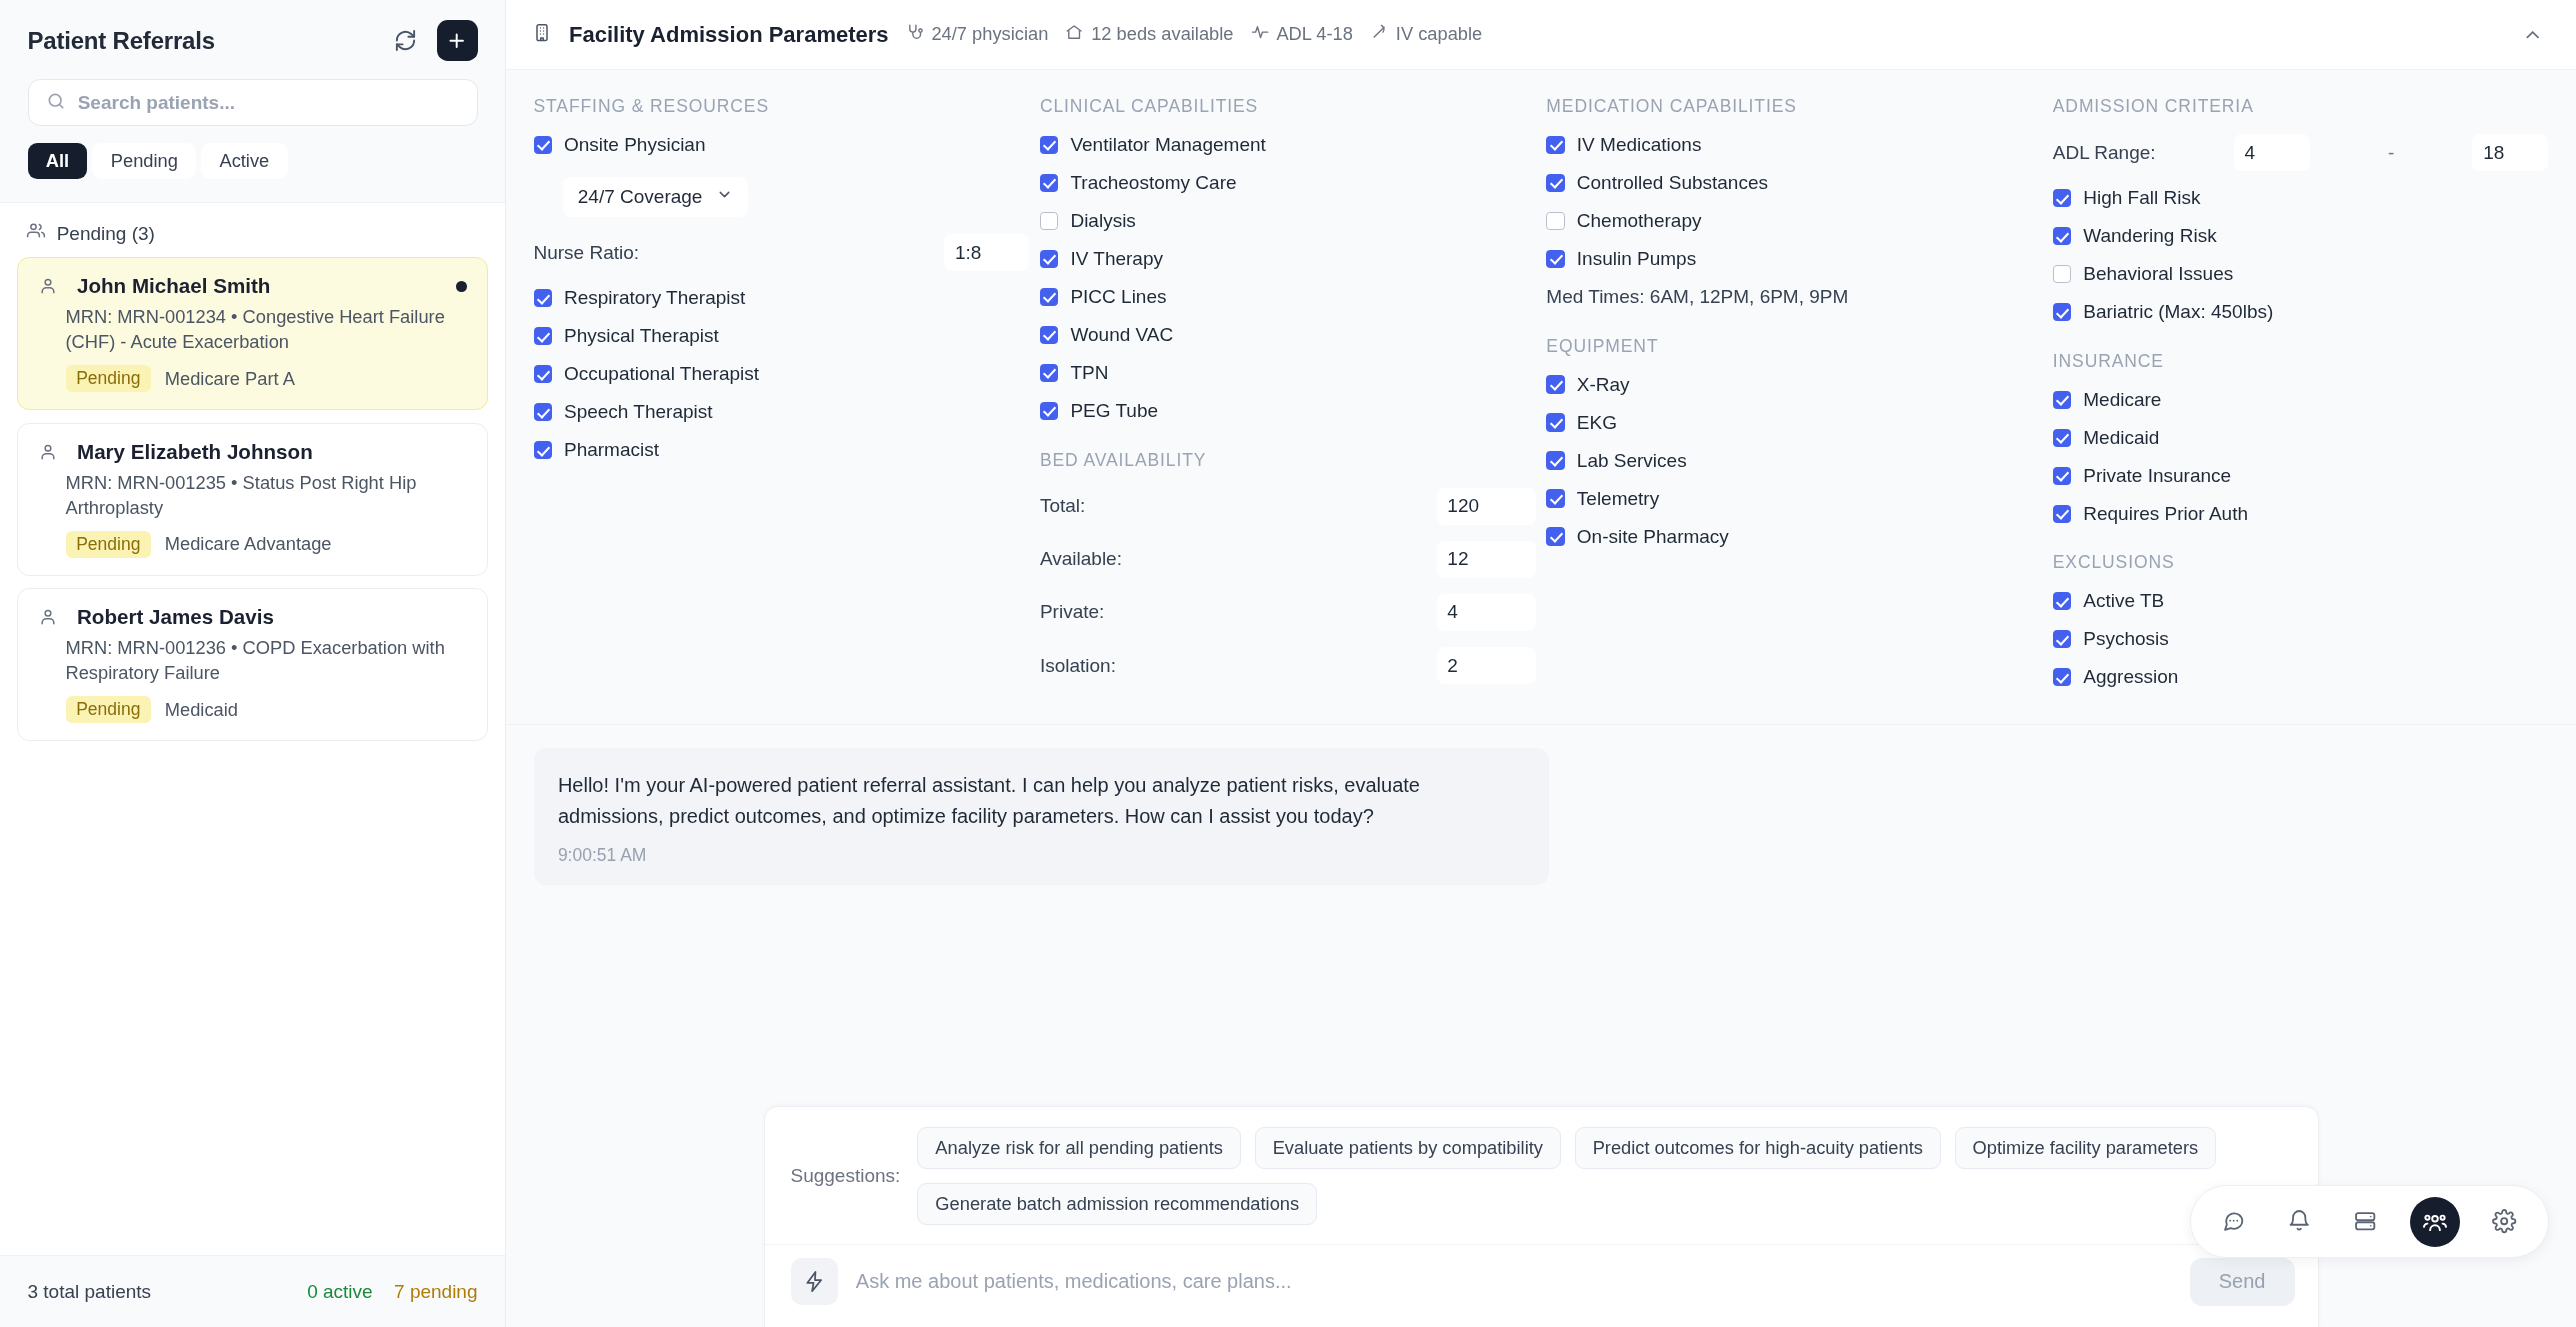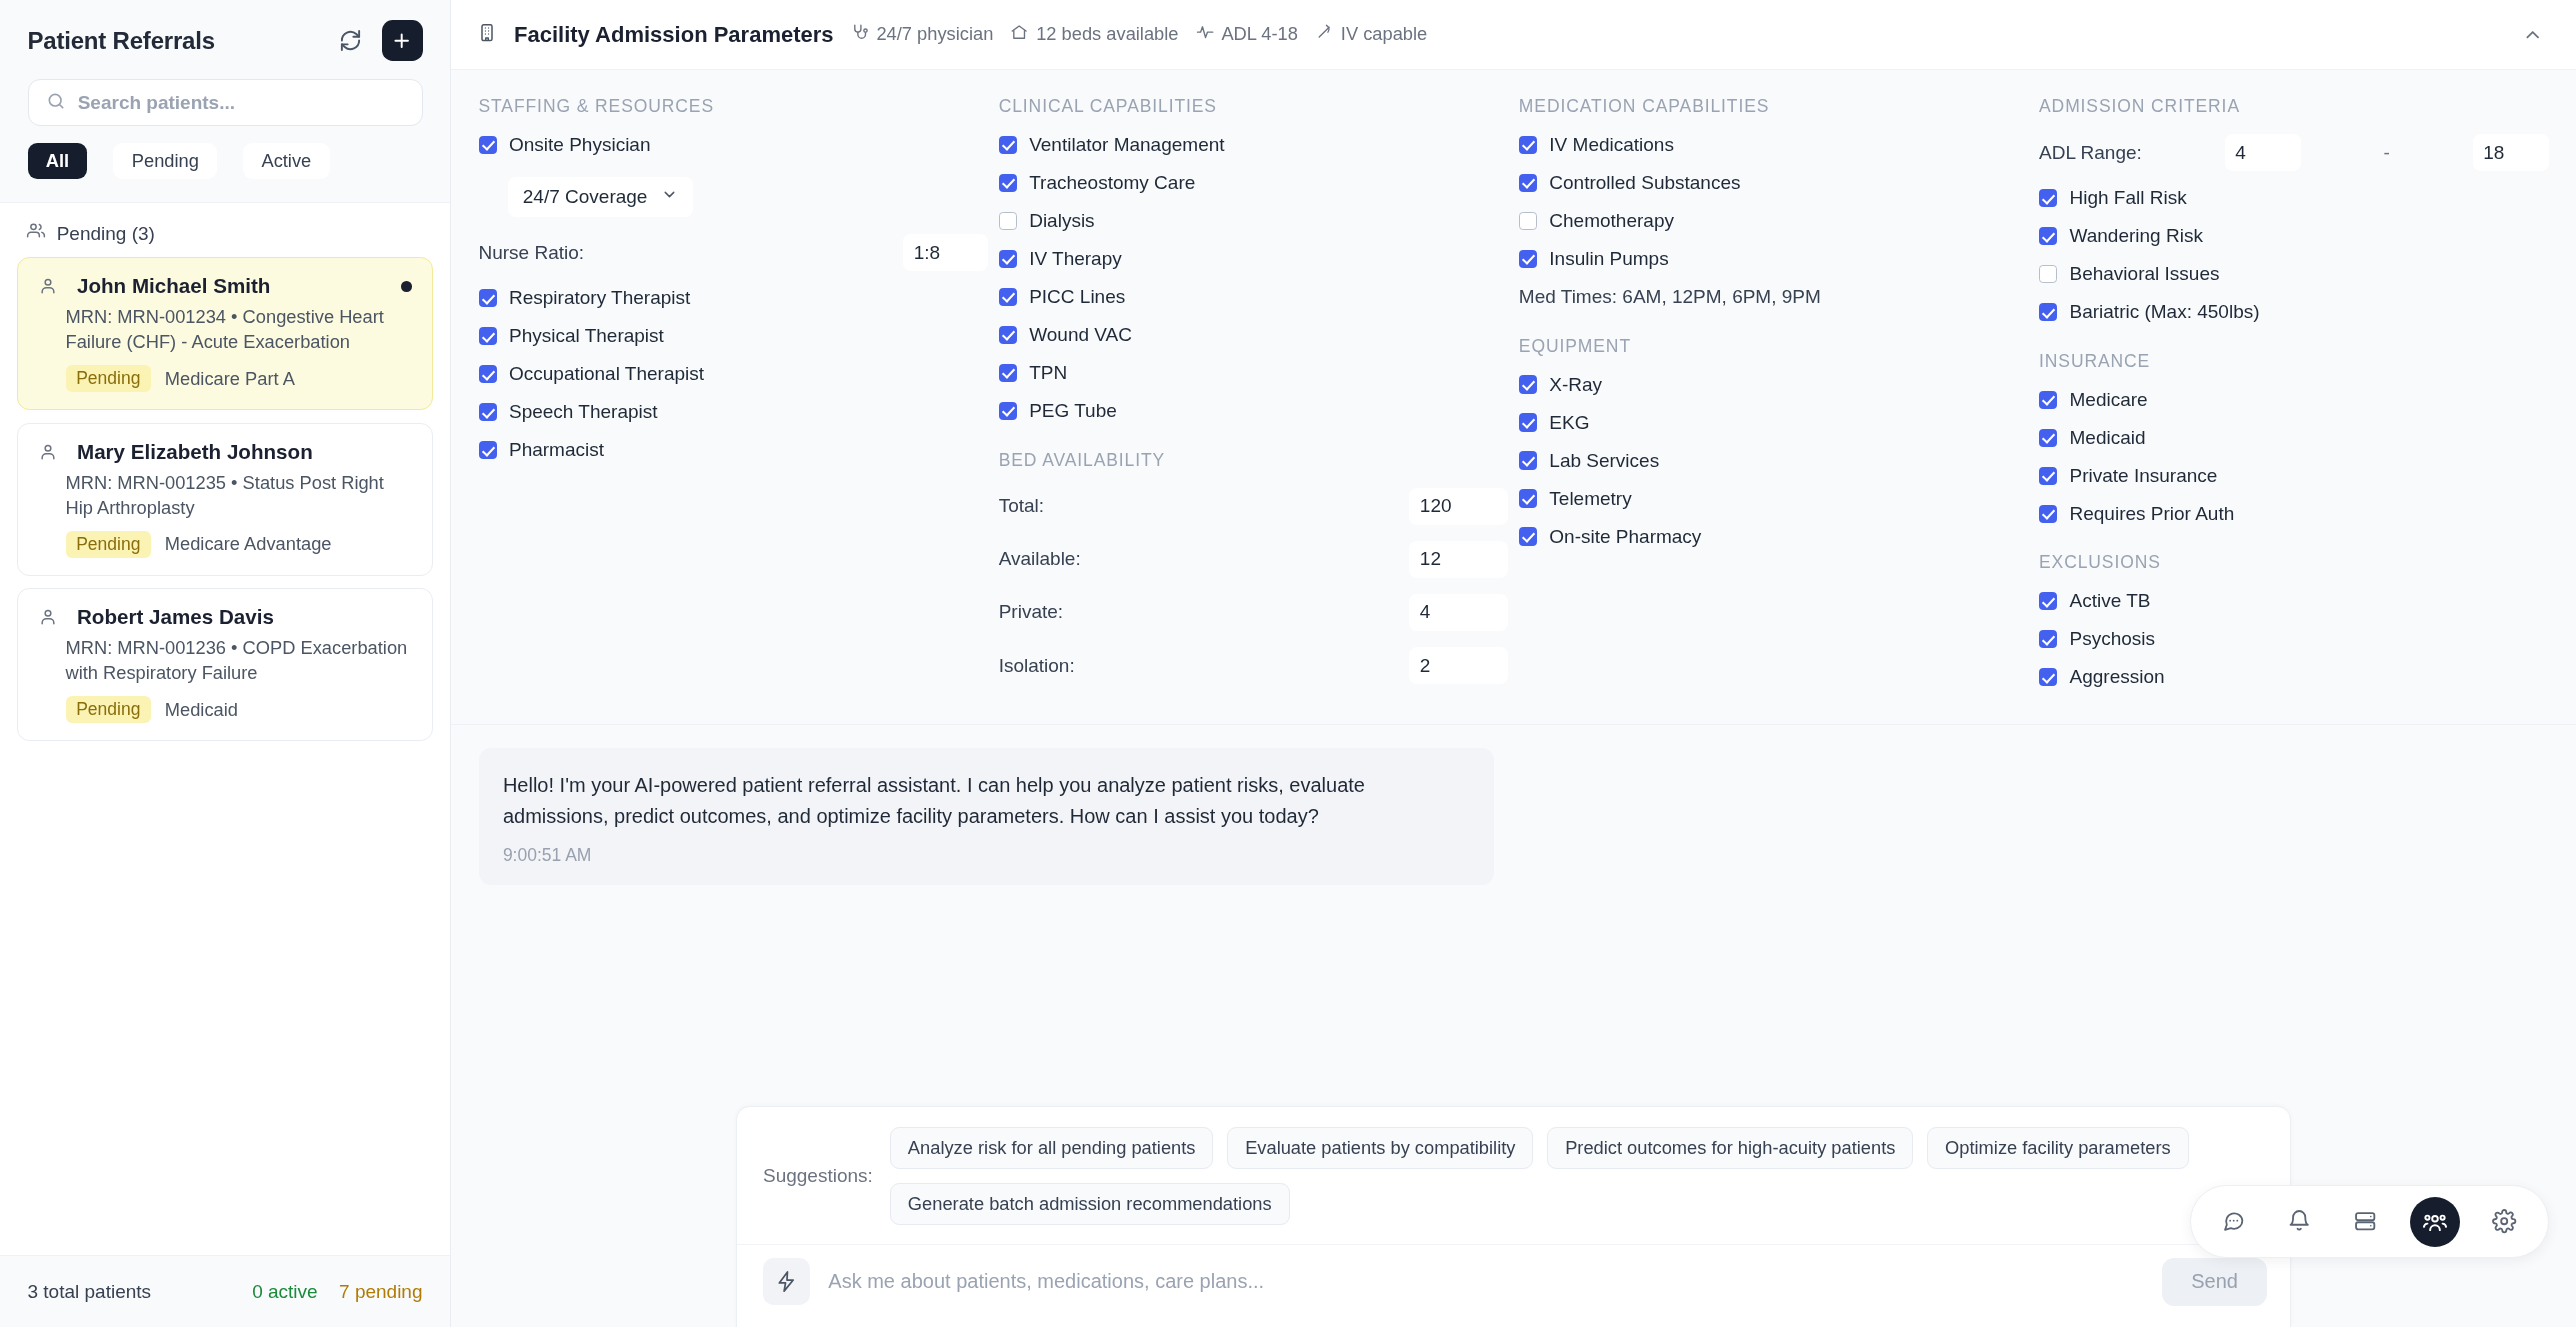--- a/index.html
+++ b/index.html
@@ -6,21 +6,21 @@
   html, body {
     width: 2576px; height: 1328px;
     font-family: "Liberation Sans", sans-serif;
     background: #ffffff;
     overflow: hidden;
   }
   .app { display: flex; width: 2576px; height: 1328px; background:#f8fafc; }
 
   
   .sidebar {
-    width: 451px; height: 1328px;
+    width: 506px; height: 1328px;
     background: #4d7c0f;
     border-right: 1.5px solid #e9edf2;
     display: flex; flex-direction: column;
     position: relative;
   }
   .sb-head {
     padding: 20px 27.5px 23px 27.5px;
     background: #f8fafc;
     border-bottom: 1.5px solid #eef1f5;
   }
@@ -39,21 +39,21 @@
     margin-top: 18.3px; height: 47px;
     border: 1.5px solid #e3e8ef; border-radius: 12.2px;
     background:#fff; display:flex; align-items:center; gap:12.2px; padding: 0 17px;
   }
   .search-wrap svg { flex:0 0 auto; color:#9aa3b2; }
   .search-wrap input {
     border:none; outline:none; flex:1; font-size:19px; color:#374151;
     font-family:"Liberation Sans", sans-serif; background:transparent;font-weight:bold;
   }
   .search-wrap input::placeholder { color:#9aa3b2; }
-  .filters { margin-top: 17px; display:flex; gap:26px; }
+  .filters { margin-top: 17px; display:flex; gap:5px; }
   .filter-chip {
     padding: 6.9px 18.3px; border-radius: 9.2px; font-size: 18.3px;
     background: #ffffff; color:#374151; cursor:pointer; border:none;
     font-family:"Liberation Sans", sans-serif;
   }
   .filter-chip.active { background:#161d2d; color:#ffffff; font-weight:600; }
 
   .sb-body { flex:1; overflow:hidden; padding: 0 0 0 0; background:#fff; }
   .group-head {
     display:flex; align-items:center; gap:10.7px;

